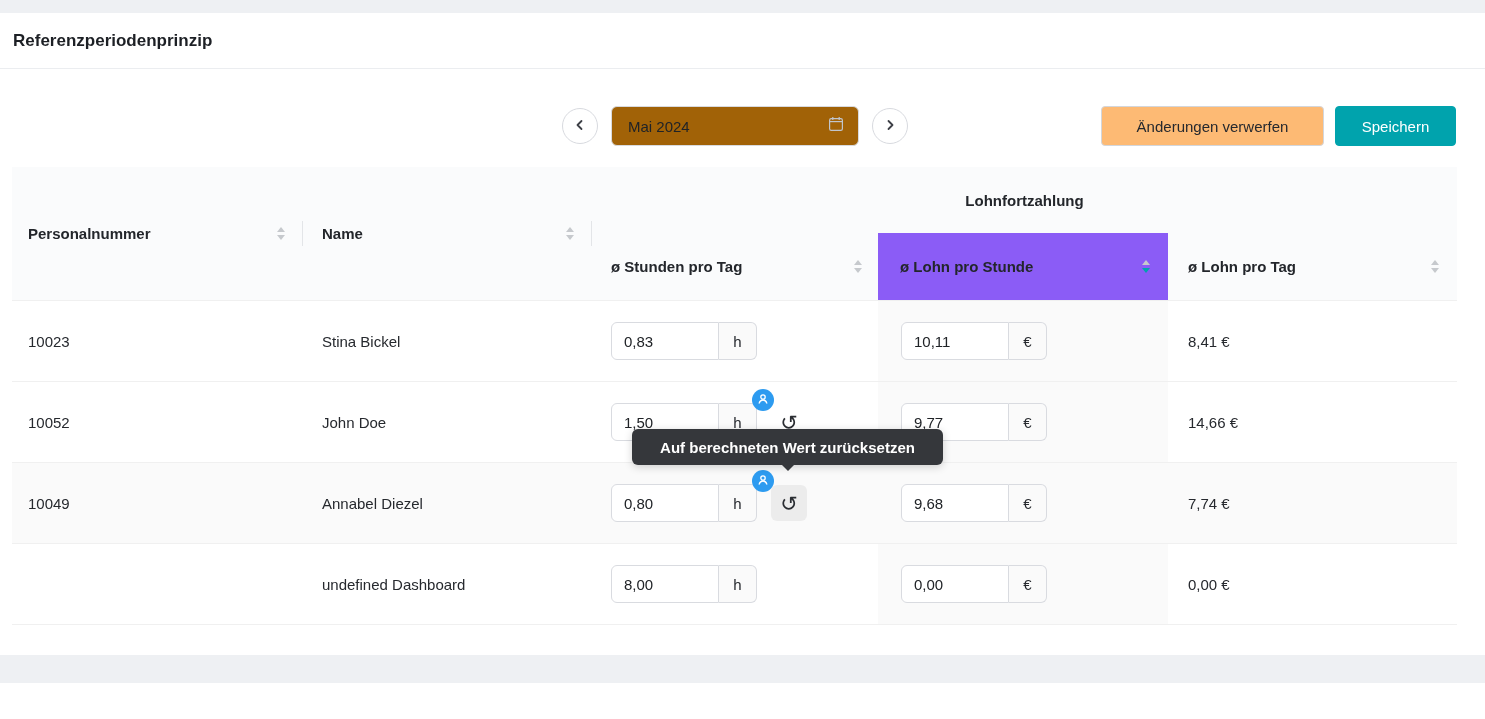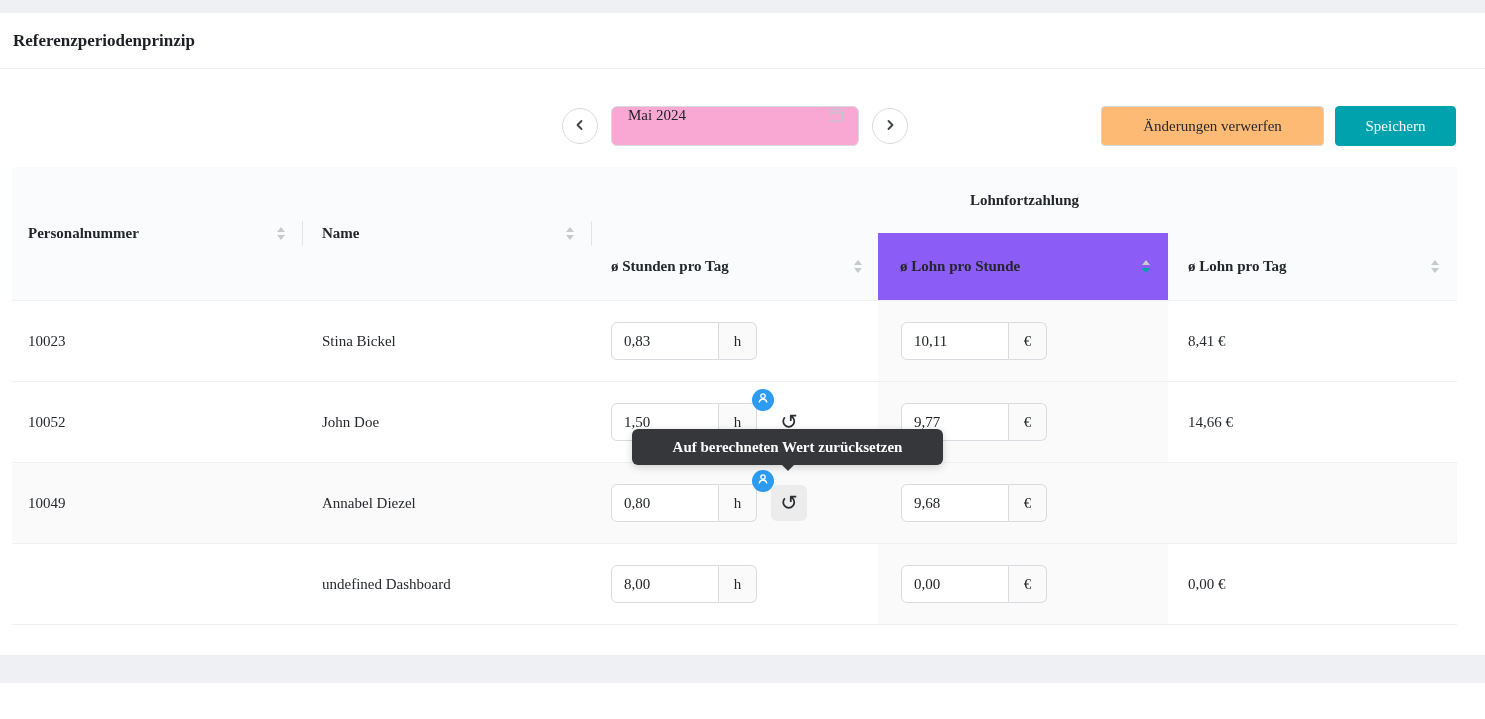--- a/index.html
+++ b/index.html
@@ -1,35 +1,35 @@
 <!DOCTYPE html>
 <html><head>
 <meta charset="utf-8">
 <style>
   html,body{margin:0;padding:0;background:#fff;}
   .page{position:relative;width:1485px;height:683px;overflow:hidden;background:#fff;
-        font-family:Liberation Serif, serif;color:#26292e;}
+        font-family:Liberation Sans, sans-serif;color:#26292e;}
 
   
   .topstrip{position:absolute;left:0;top:0;width:100%;height:13px;background:#eef0f3;}
   .titlebar{position:absolute;left:0;top:13px;width:100%;height:56px;background:#fff;
             border-bottom:1px solid #ebedf0;display:flex;align-items:center;
             padding-left:13px;box-sizing:border-box;}
   .title{font-size:17px;font-weight:700;color:#1d2025;}
   .footer{position:absolute;left:0;top:655px;width:100%;height:64px;background:#eef0f3;}
 
   
   .circle-btn{position:absolute;width:36px;height:36px;border-radius:50%;
               border:1px solid #d8dadf;background:#fff;display:flex;align-items:center;
               justify-content:center;box-sizing:border-box;cursor:pointer;padding:0;}
   .prev-btn{left:562px;top:108px;}
   .next-btn{left:872px;top:108px;}
   .month-box{position:absolute;left:611px;top:106px;width:248px;height:40px;
-             border:1px solid #d8dadf;border-radius:6px;background:#f9a8d4;display:flex;
-             align-items:flex-start;justify-content:space-between;padding:0 14px 0 16px;
+             border:1px solid #d8dadf;border-radius:6px;background:#a16207;display:flex;
+             align-items:center;justify-content:space-between;padding:0 14px 0 16px;
              box-sizing:border-box;cursor:pointer;}
   .month-text{font-size:15px;color:#202327;}
   .btn{position:absolute;top:106px;height:40px;border-radius:4px;font-size:15px;
        display:flex;align-items:center;justify-content:center;box-sizing:border-box;
        cursor:pointer;font-family:inherit;}
   .btn-discard{left:1101px;width:223px;background:#fdba74;border:1px solid #d3d6db;color:#26292e;}
   .btn-save{left:1335px;width:121px;background:#00a3ad;border:1px solid #00a3ad;
             color:#fff;font-weight:500;}
 
   
@@ -238,20 +238,21 @@
           <button class="reset-btn hover">
             <span>↺</span>
           </button>
         </div>
         <div class="cell c4">
           <div class="igroup">
             <input class="num-input" value="9,68" style="">
             <span class="addon">€</span>
           </div>
         </div>
+        <div class="cell c5">7,74 €</div>
       </div>
 
       <div class="row">
         <div class="cell c1"></div>
         <div class="cell c2">undefined Dashboard</div>
         <div class="cell c3">
           <div class="igroup">
             <input class="num-input" value="8,00" style="">
             <span class="addon">h</span>
           </div>

